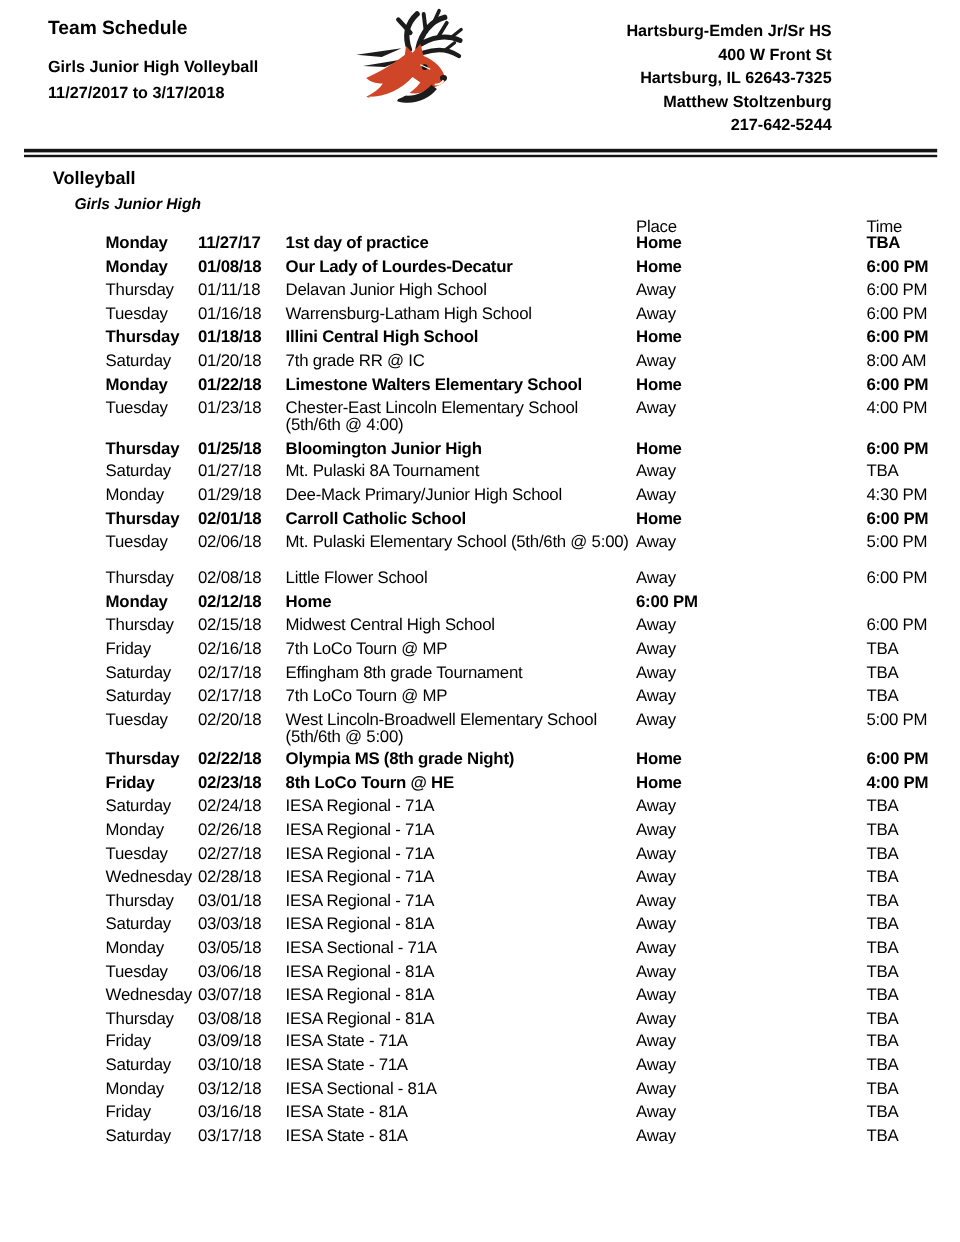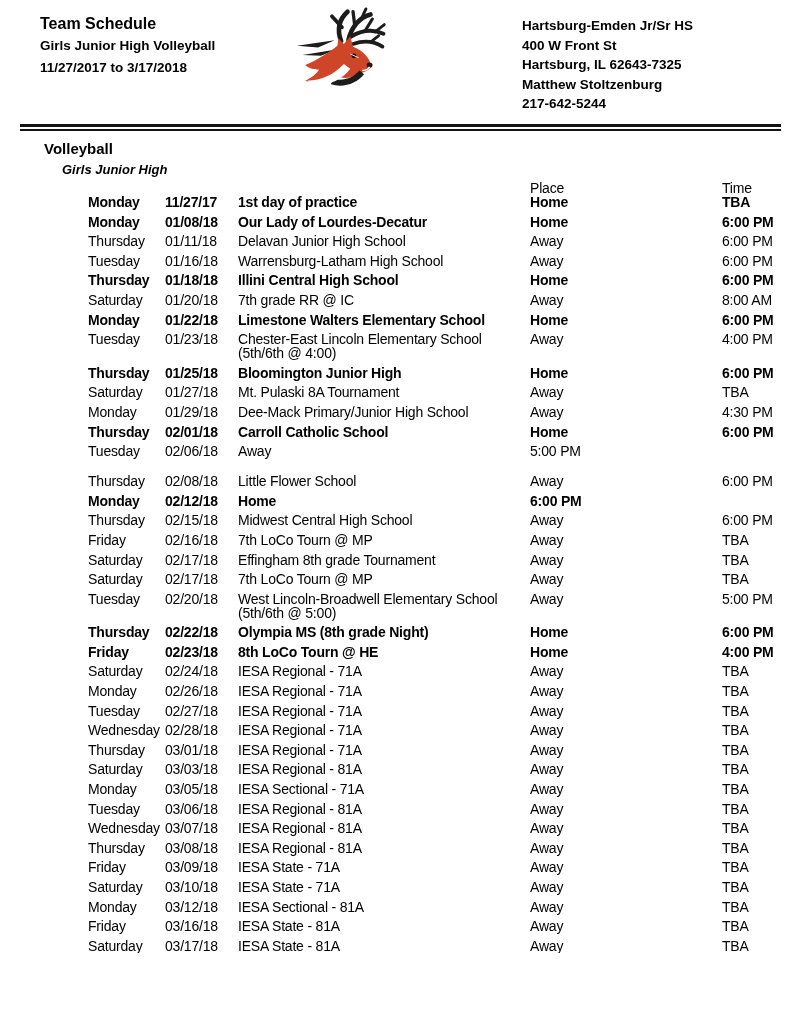--- a/index.html
+++ b/index.html
@@ -7,28 +7,28 @@
     width: 800px; height: 1035px;
     background: #ffffff;
     font-family: "Liberation Sans", sans-serif;
     color: #000;
   }
   .page { position: relative; width: 800px; height: 953px; overflow: hidden; }
 
   
   .header-left { position: absolute; left: 40px; top: 14px; }
   .doc-title   { font-size: 16px; font-weight: bold; line-height: 20px; }
-  .doc-subtitle{ font-size: 13.5px; font-weight: bold; line-height: 20px; margin-top: 2px; }
+  .doc-subtitle{ font-size: 13.5px; font-weight: bold; line-height: 20px; margin-top: 12px; }
   .doc-range   { font-size: 13.5px; font-weight: bold; line-height: 20px; margin-top: 2px; }
 
   .logo-wrap { position: absolute; left: 296px; top: 6px; width: 92px; height: 96px; }
 
   .header-right {
     position: absolute; left: 522px; top: 16px;
-    font-size: 13.5px; font-weight: bold; line-height: 19.5px;
+    font-size: 13.5px; font-weight: bold; line-height: 19.5px; text-align: right;
   }
 
   
   .rule {
     position: absolute; left: 20px; top: 124px; width: 761px;
     height: 2px; background: #fff;
     border-top: 3px solid #141414;
     border-bottom: 2px solid #141414;
   }
 
@@ -200,20 +200,21 @@
         <div class="trow bold">
     <span class="c-day">Thursday</span>
     <span class="c-date">02/01/18</span>
     <span class="c-event">Carroll Catholic School</span>
     <span class="c-place">Home</span>
     <span class="c-time">6:00 PM</span>
   </div>
         <div class="trow">
     <span class="c-day">Tuesday</span>
     <span class="c-date">02/06/18</span>
+    <span class="c-event">Mt. Pulaski Elementary School (5th/6th @ 5:00)</span>
     <span class="c-place">Away</span>
     <span class="c-time">5:00 PM</span>
   </div>
         <div class="trow gap">
     <span class="c-day">Thursday</span>
     <span class="c-date">02/08/18</span>
     <span class="c-event">Little Flower School</span>
     <span class="c-place">Away</span>
     <span class="c-time">6:00 PM</span>
   </div>

